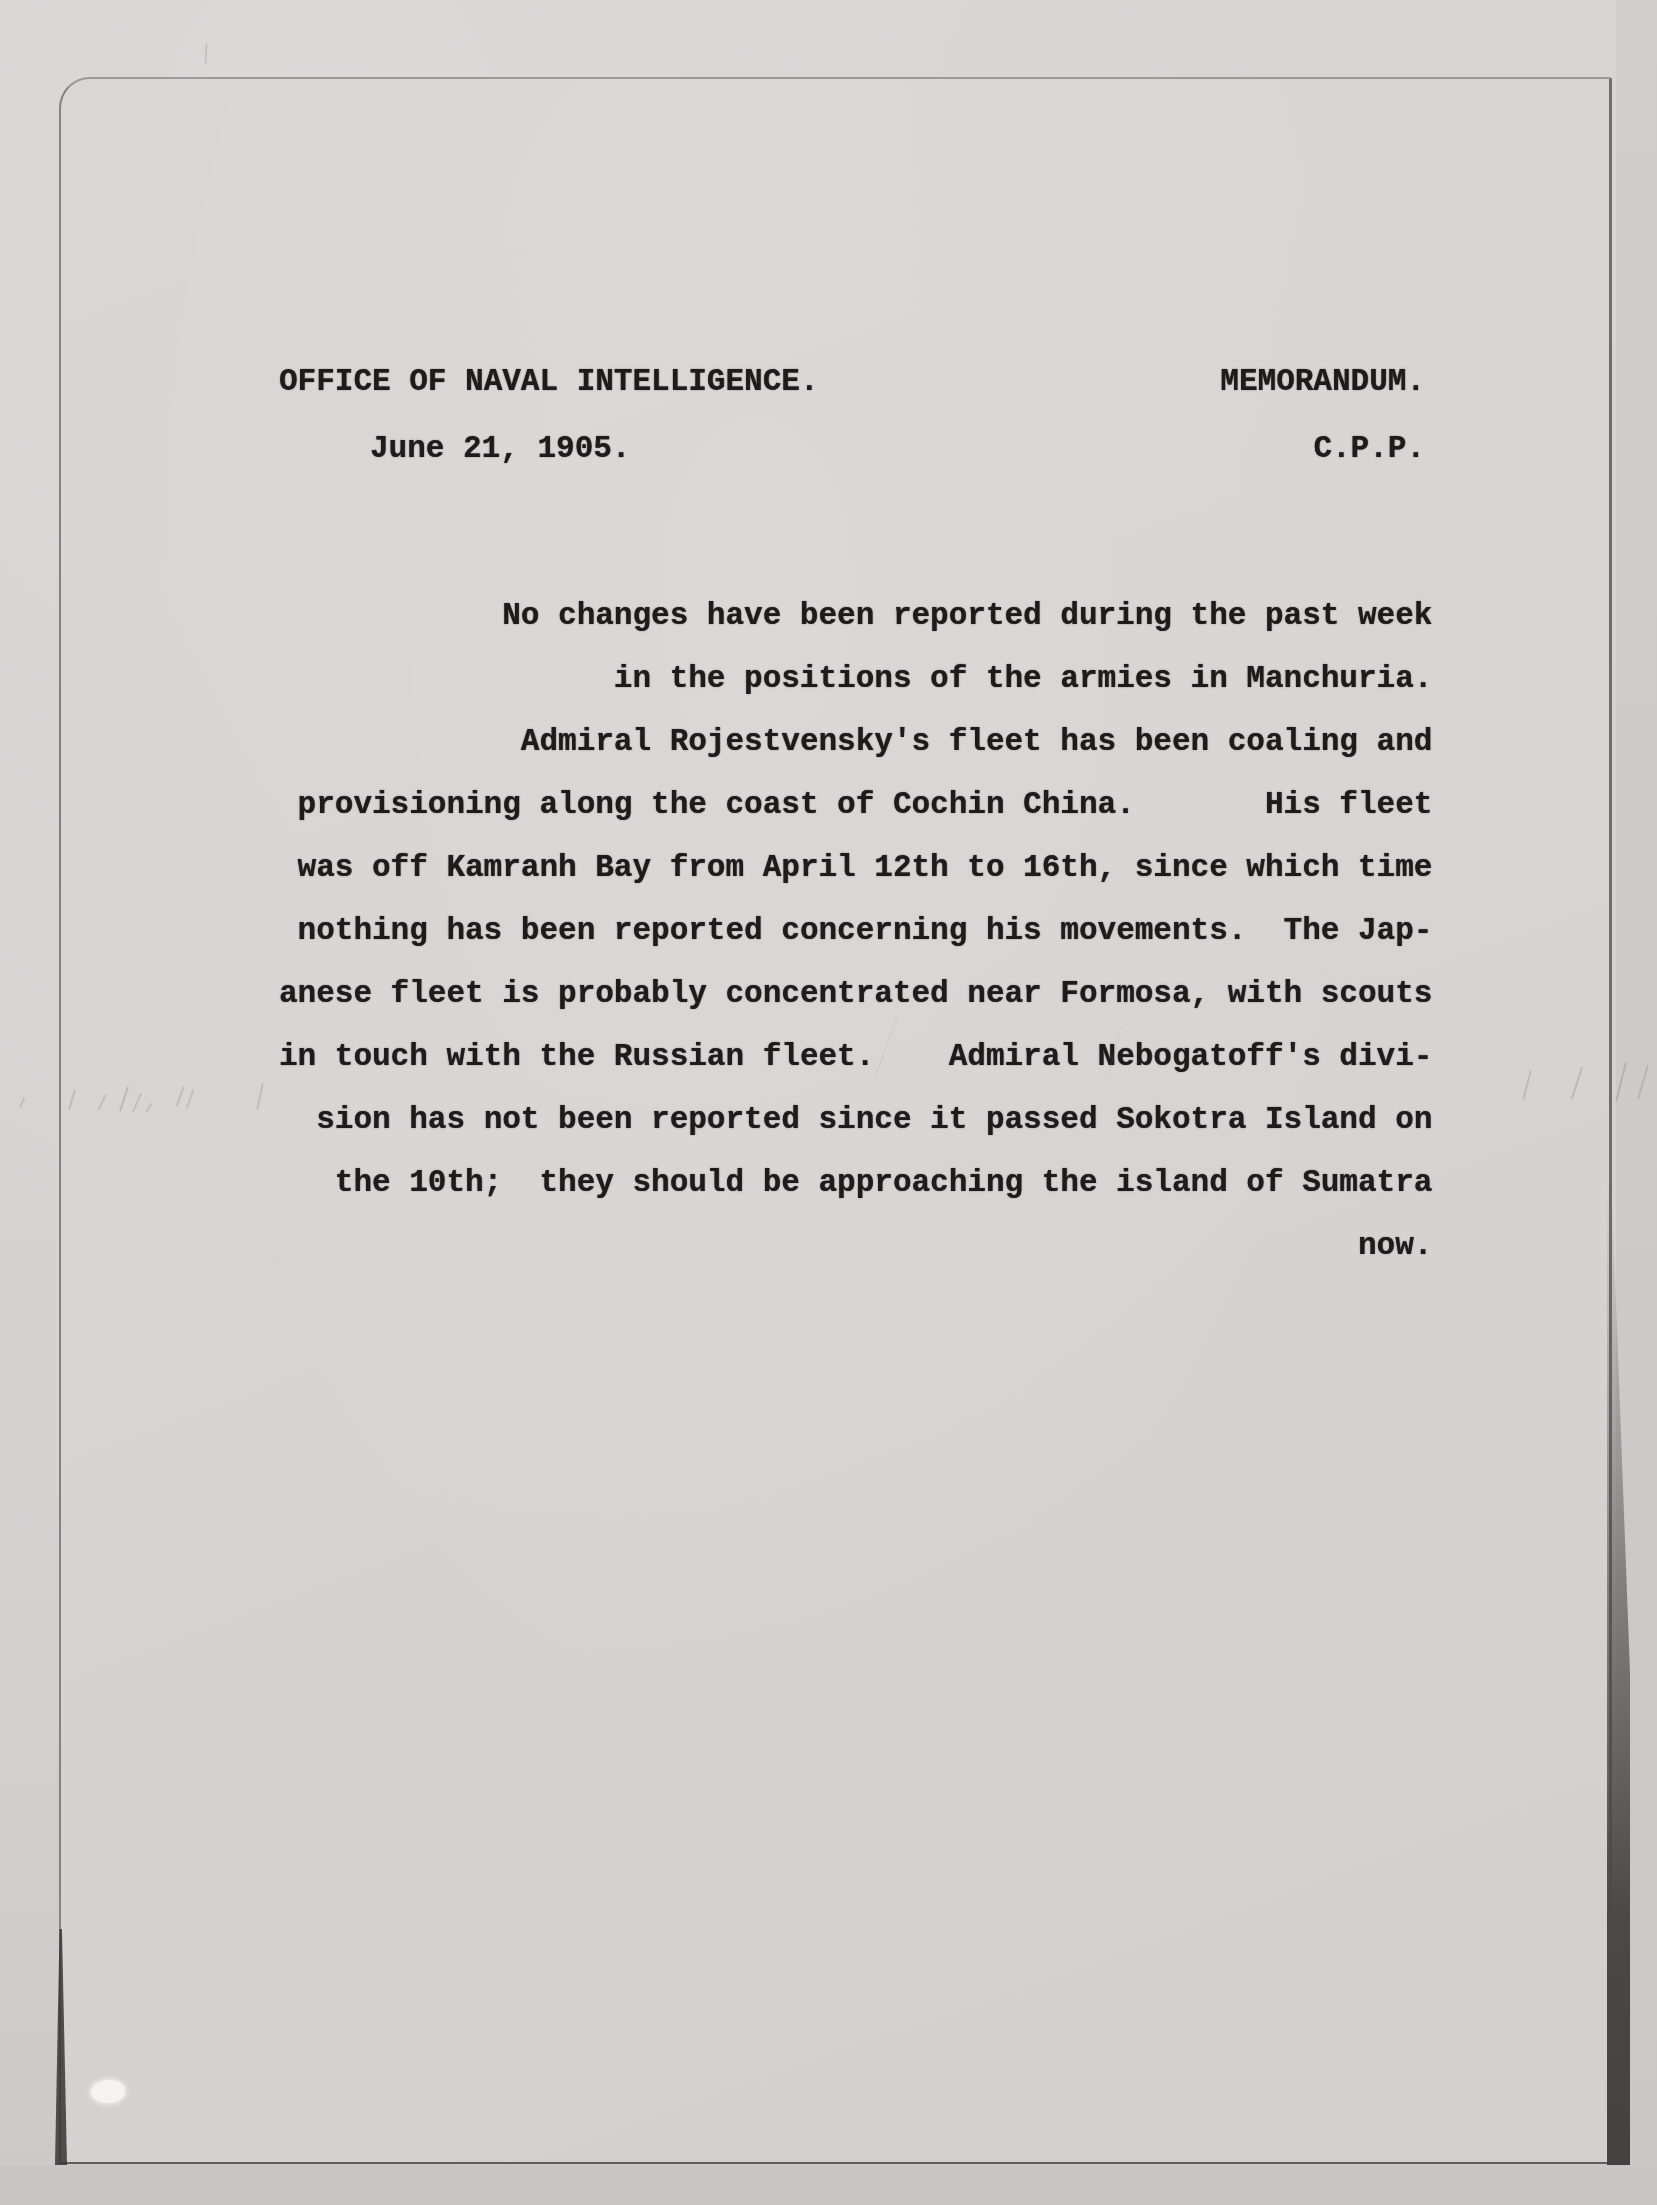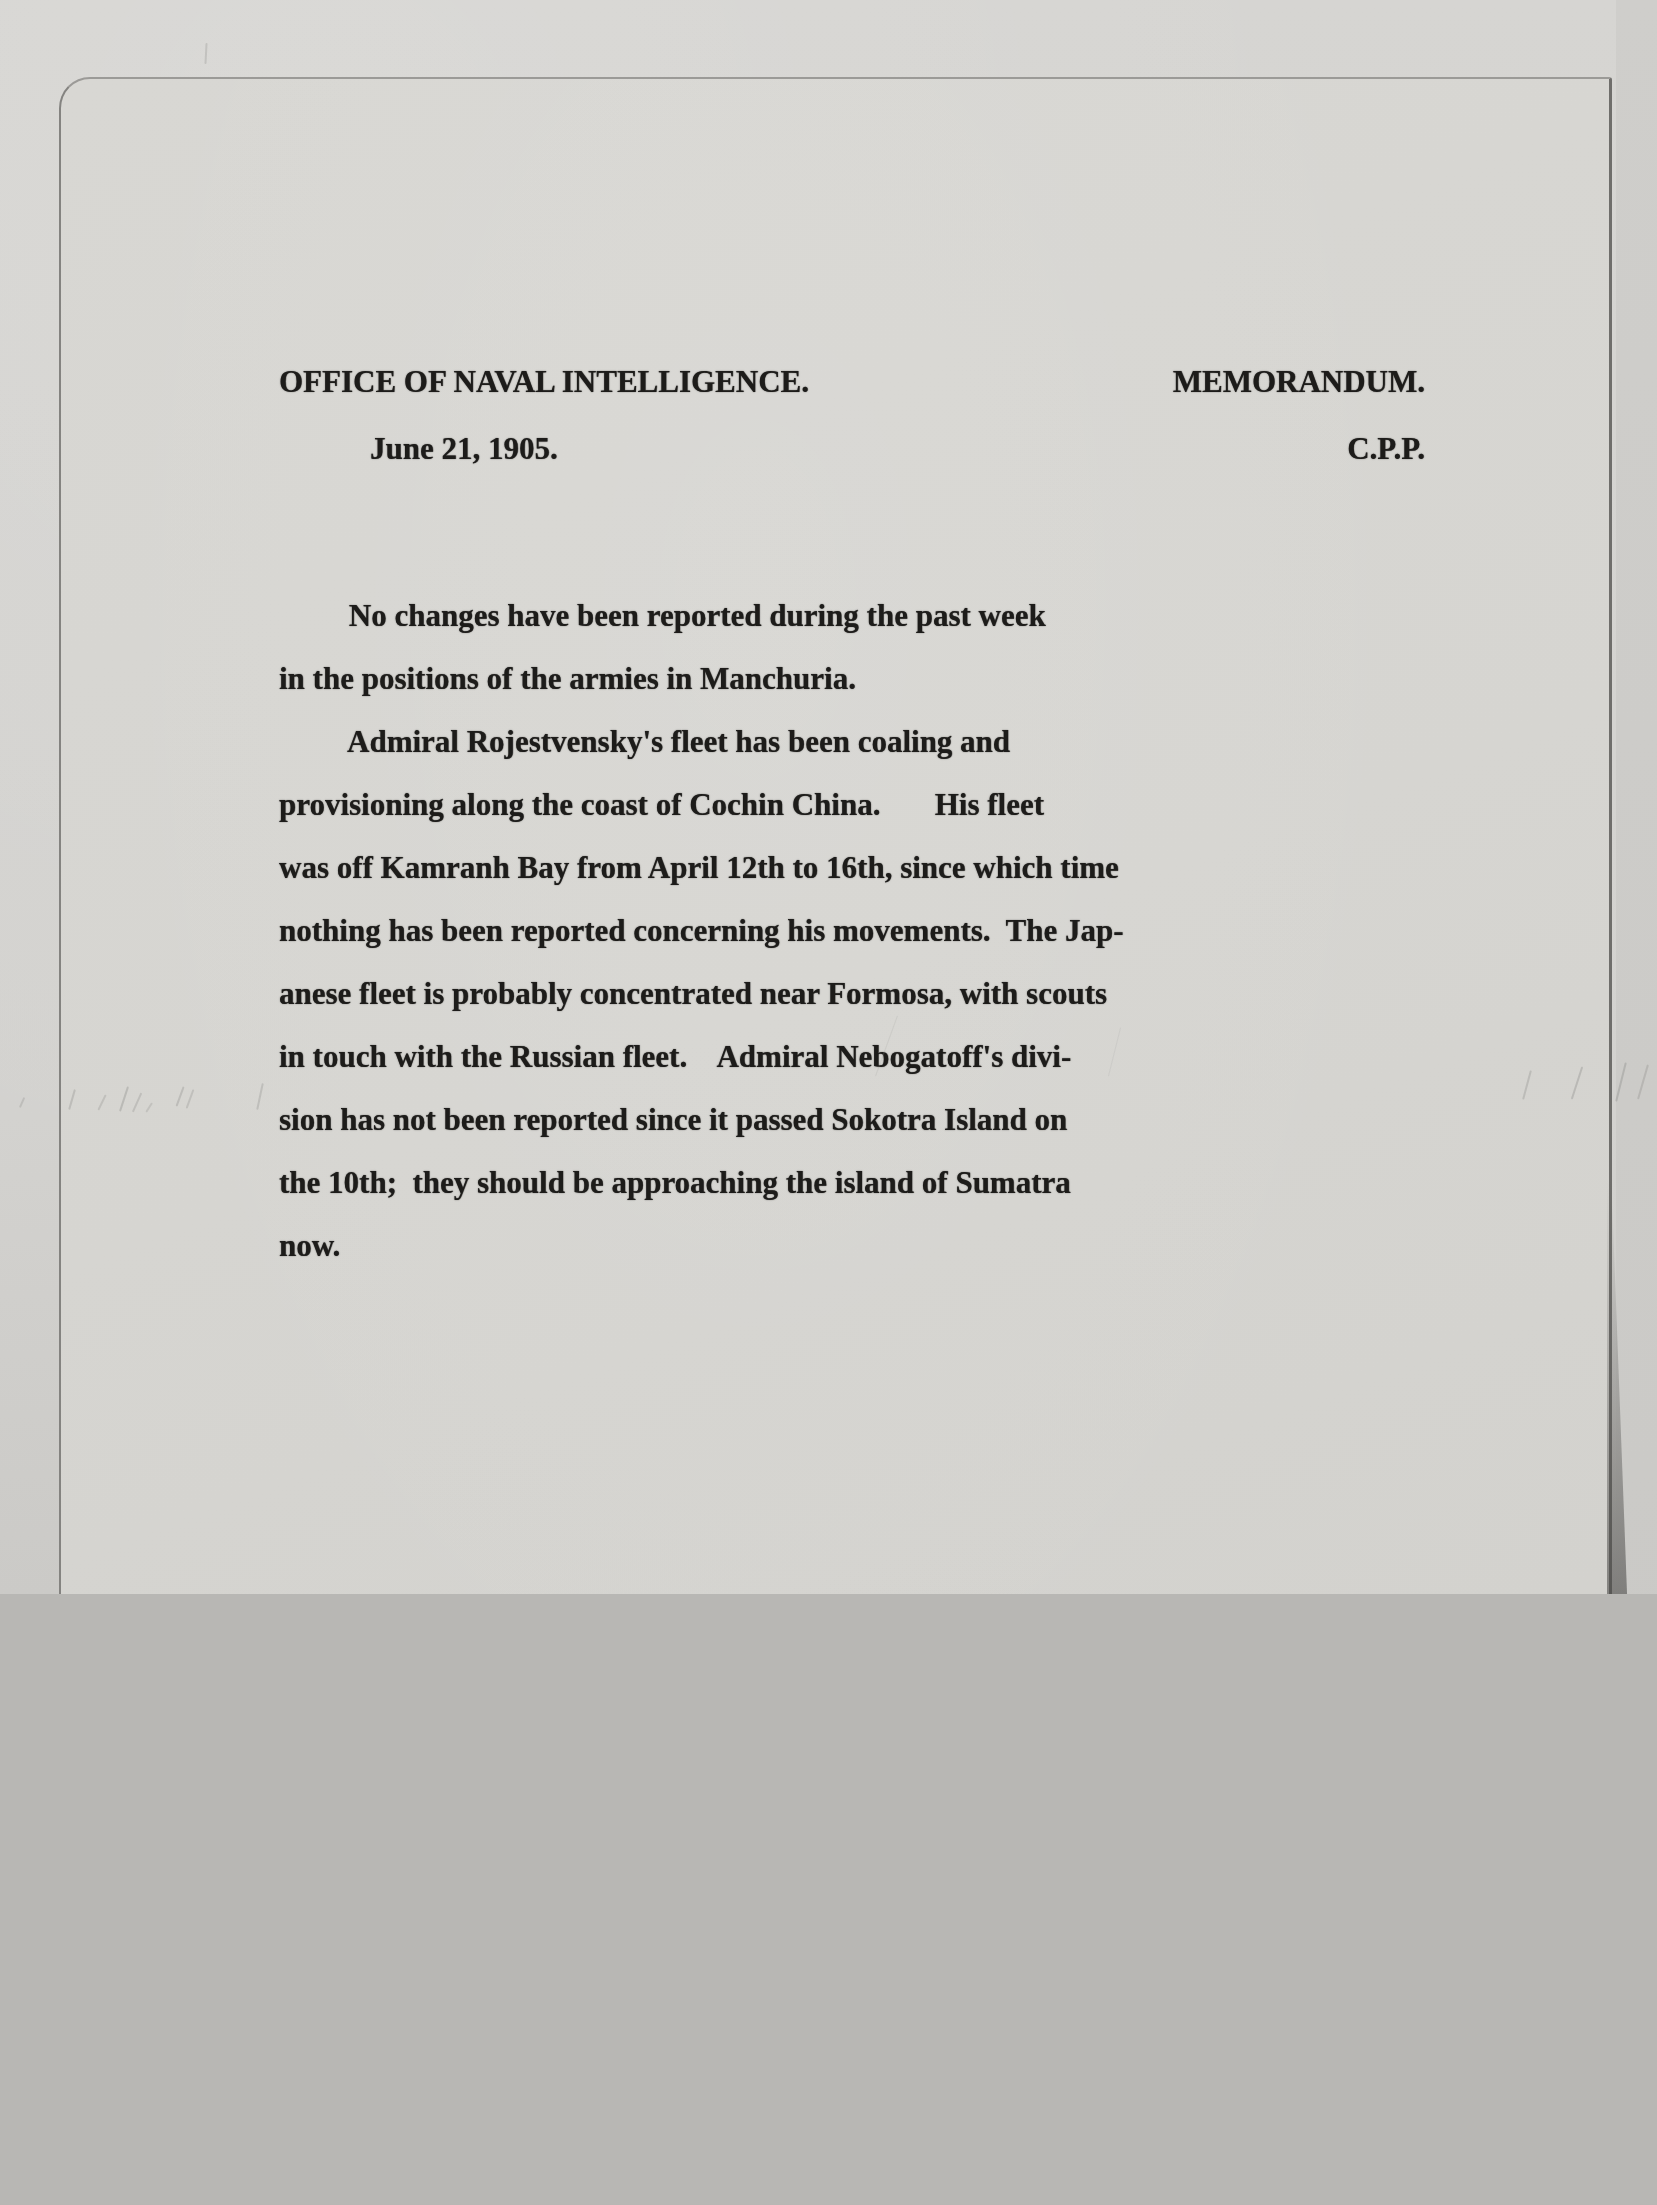--- a/index.html
+++ b/index.html
@@ -3,26 +3,26 @@
 <meta charset="utf-8">
 <style>
   html, body {
     margin: 0;
     padding: 0;
     background: #b8b7b4;
   }
   .scan {
     position: relative;
     width: 1657px;
-    height: 1594px;
+    height: 2205px;
     overflow: hidden;
     background:
       radial-gradient(ellipse at 20% 10%, rgba(255,255,255,.10), rgba(255,255,255,0) 55%),
       linear-gradient(180deg, #d6d5d2 0%, #d3d2cf 70%, #cbcac7 100%);
-    font-family: Liberation Serif, serif;
+    font-family: Liberation Mono, monospace;
   }
   
   .bed-bottom {
     position: absolute;
     left: 0; top: 2165px; width: 100%; height: 41px;
     background: #c7c6c3;
   }
   .bed-right {
     position: absolute;
     left: 1616px; top: 0; width: 41px; height: 2205px;
@@ -79,20 +79,21 @@
   .hdr-row1 { top: 366px; }
   .hdr-row2 { top: 433px; }
   .hdr-date { padding-left: 91px; }
   .body-text {
     position: absolute;
     left: 279px; top: 584px;
     margin: 0;
     font-family: inherit;
     font-size: 31px;
     line-height: 63px;
+    text-align: right;
   }
   
   .white-spot {
     position: absolute;
     left: 91px; top: 2080px;
     width: 34px; height: 23px;
     background: #f4f3f0;
     border-radius: 55% 45% 50% 50%;
     box-shadow: 0 0 4.3px 2.1px rgba(244,243,240,.65);
   }

